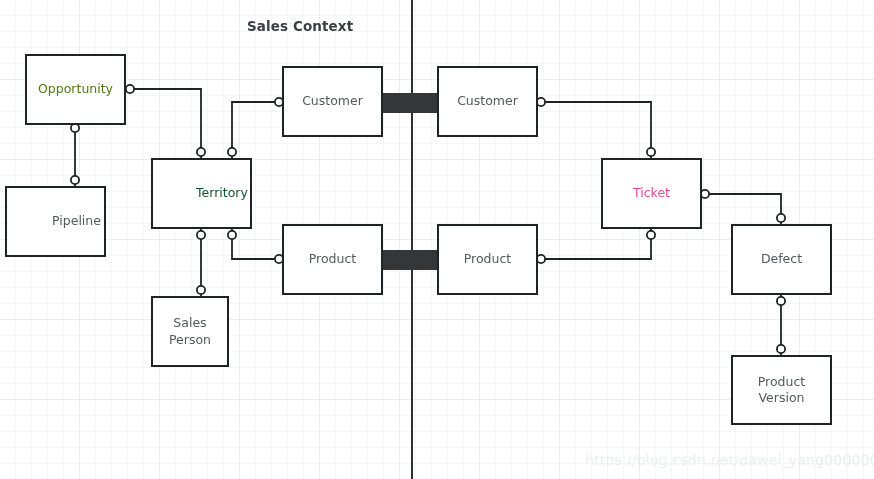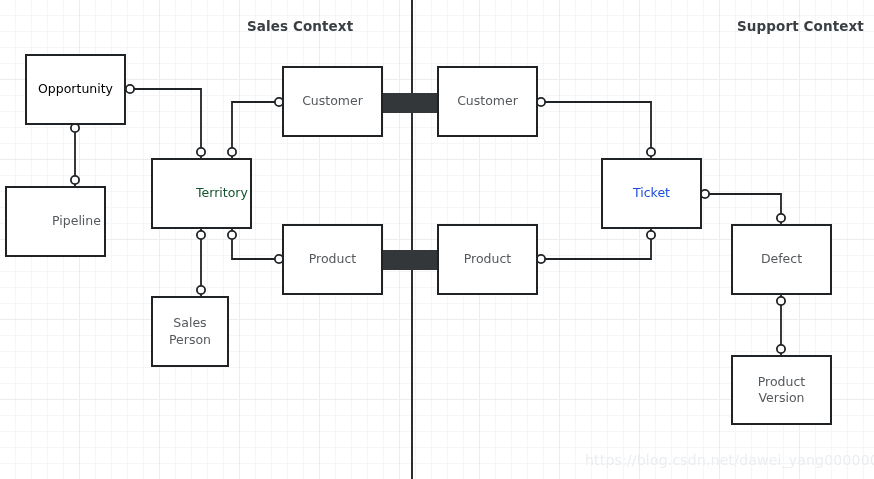--- a/index.html
+++ b/index.html
@@ -92,31 +92,30 @@
       <circle cx="705" cy="194" r="4.1" fill="#ffffff" stroke="#1f2326" stroke-width="1.8"></circle>
       <circle cx="781" cy="218" r="4.1" fill="#ffffff" stroke="#1f2326" stroke-width="1.8"></circle>
       <polyline points="781,295 781,355" fill="none" stroke="#1f2326" stroke-width="1.8" stroke-linejoin="miter" stroke-linecap="butt"></polyline>
       <circle cx="781" cy="301" r="4.1" fill="#ffffff" stroke="#1f2326" stroke-width="1.8"></circle>
       <circle cx="781" cy="349" r="4.1" fill="#ffffff" stroke="#1f2326" stroke-width="1.8"></circle>
       <rect x="382" y="93" width="56" height="20" fill="#333739"></rect>
       <rect x="382" y="250" width="56" height="20" fill="#333739"></rect>
     </svg>
 
   <div class="ctx-title" id="title-sales" style="left: 247px; top: 18px;">Sales Context</div>
-  <div class="ctx-title" id="title-support" style="left: 737px; top: 18px;">Support Context</div>
 
   <div id="nodes-layer">
-      <div class="node" style="left: 25px; top: 54px; width: 101px; height: 71px; border-color: rgb(31, 35, 38); background: rgb(255, 255, 255); color: #000000;"><span>Opportunity</span></div>
+      <div class="node" style="left: 25px; top: 54px; width: 101px; height: 71px; border-color: rgb(31, 35, 38); background: rgb(255, 255, 255); color: #4d7c0f;"><span>Opportunity</span></div>
       <div class="node" style="left: 5px; top: 186px; width: 101px; height: 71px; border-color: rgb(31, 35, 38); background: rgb(255, 255, 255); color: rgb(85, 89, 93); padding-left: 42px;"><span>Pipeline</span></div>
       <div class="node" style="left: 151px; top: 158px; width: 101px; height: 71px; border-color: rgb(31, 35, 38); background: rgb(255, 255, 255); color: #14532d; padding-left: 41px;"><span>Territory</span></div>
       <div class="node" style="left: 151px; top: 296px; width: 78px; height: 71px; border-color: rgb(31, 35, 38); background: rgb(255, 255, 255); color: rgb(85, 89, 93);"><span>Sales Person</span></div>
       <div class="node" style="left: 282px; top: 66px; width: 101px; height: 71px; border-color: rgb(31, 35, 38); background: rgb(255, 255, 255); color: rgb(85, 89, 93);"><span>Customer</span></div>
       <div class="node" style="left: 282px; top: 224px; width: 101px; height: 71px; border-color: rgb(31, 35, 38); background: rgb(255, 255, 255); color: rgb(85, 89, 93);"><span>Product</span></div>
       <div class="node" style="left: 437px; top: 66px; width: 101px; height: 71px; border-color: rgb(31, 35, 38); background: rgb(255, 255, 255); color: rgb(85, 89, 93);"><span>Customer</span></div>
       <div class="node" style="left: 437px; top: 224px; width: 101px; height: 71px; border-color: rgb(31, 35, 38); background: rgb(255, 255, 255); color: rgb(85, 89, 93);"><span>Product</span></div>
-      <div class="node" style="left: 601px; top: 158px; width: 101px; height: 71px; border-color: rgb(31, 35, 38); background: rgb(255, 255, 255); color: #1d4ed8;"><span>Ticket</span></div>
+      <div class="node" style="left: 601px; top: 158px; width: 101px; height: 71px; border-color: rgb(31, 35, 38); background: rgb(255, 255, 255); color: #ec4899;"><span>Ticket</span></div>
       <div class="node" style="left: 731px; top: 224px; width: 101px; height: 71px; border-color: rgb(31, 35, 38); background: rgb(255, 255, 255); color: rgb(85, 89, 93);"><span>Defect</span></div>
       <div class="node" style="left: 731px; top: 355px; width: 101px; height: 70px; border-color: rgb(31, 35, 38); background: rgb(255, 255, 255); color: rgb(85, 89, 93);"><span>Product
 Version</span></div>
     </div>
 
   <div class="watermark" id="watermark" style="left: 585px; top: 452px; color: rgb(233, 238, 242);">https://blog.csdn.net/dawei_yang000000</div>
 </div>
 
 </body></html>

